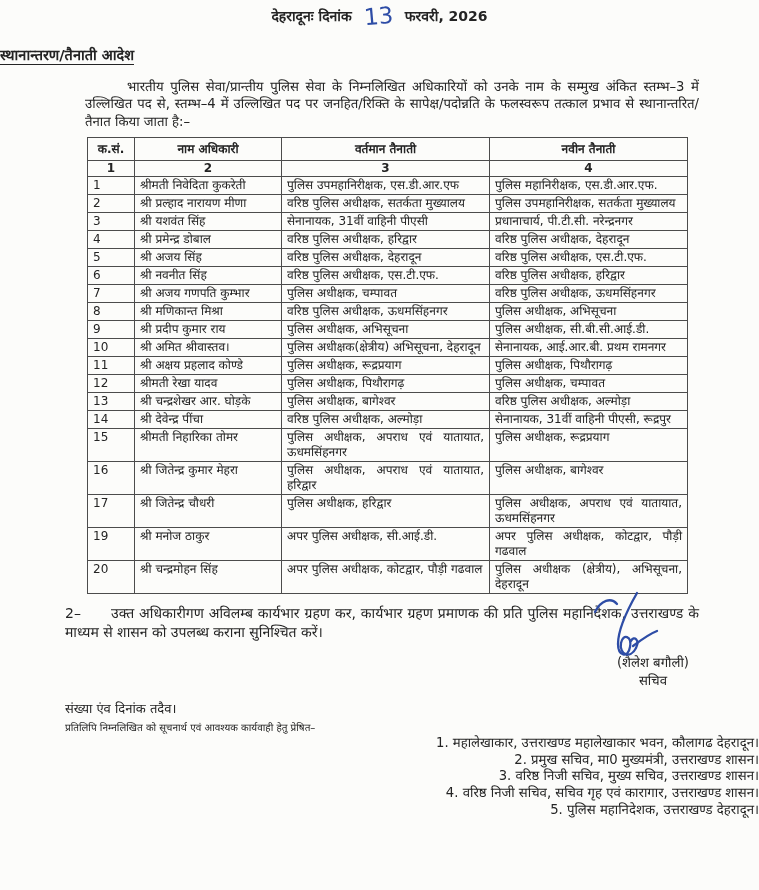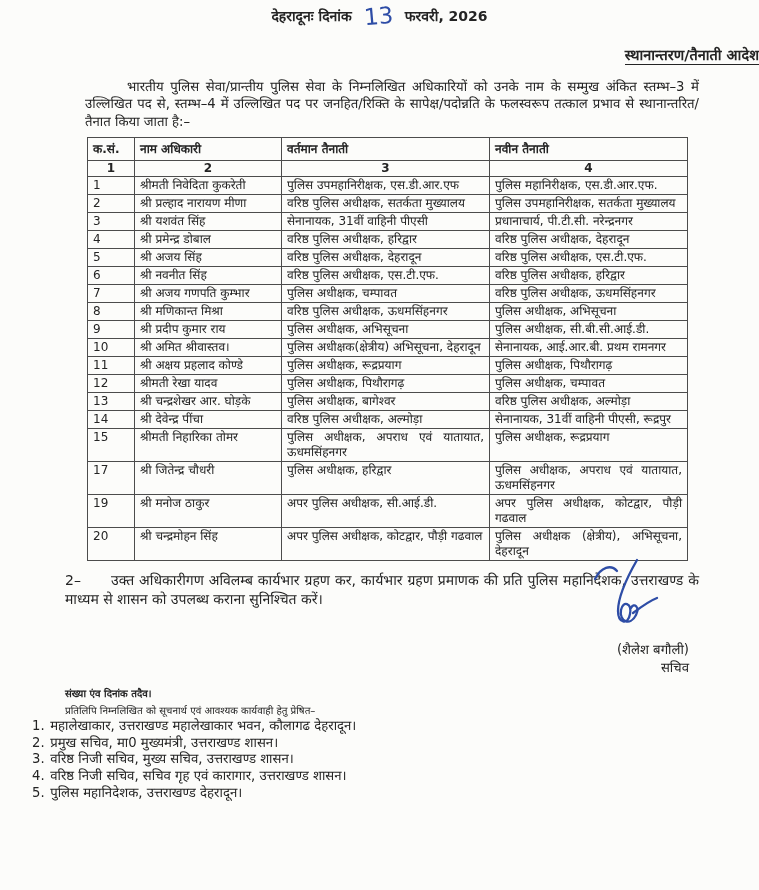--- a/index.html
+++ b/index.html
@@ -8,46 +8,46 @@
   .page {
     position:relative; width:759px; height:890px; margin:0 auto;
     background:#fcfcfa; color:#242424; overflow:hidden; padding-top:6px;
   }
   
   .date-line { text-align:center; font-size:14px; font-weight:bold; height:26px; }
   .hand-day {
     display:inline-block; color:#2e4da6; font-size:23px; font-weight:normal;
     transform:rotate(-5deg); margin:0 7px; position:relative; top:3px; line-height:14px;
   }
-  .order-title { text-align:right; font-size:14.5px; font-weight:bold; margin-top:12px; }
+  .order-title { text-align:left; font-size:14.5px; font-weight:bold; margin-top:12px; }
   .order-title span { border-bottom:1.5px solid #242424; padding-bottom:1px; }
   .intro {
     margin:14px 60px 7px 85px; font-size:13.2px; line-height:1.32;
     text-align:justify; text-indent:42px;
   }
   
   table.transfer { border-collapse:collapse; margin-left:87px; width:600px; table-layout:fixed; }
   table.transfer th, table.transfer td {
     border:1.4px solid #4c4c4c; font-size:12px; line-height:1.25;
     padding:1px 5px; vertical-align:top; overflow:hidden;
   }
-  table.transfer th { font-weight:bold; text-align:left; height:23px; vertical-align:middle; }
+  table.transfer th { font-weight:bold; text-align:center; height:23px; vertical-align:middle; }
   tr.colnum-row td { text-align:center; font-weight:bold; height:15px; padding:0 5px; }
   td.sn-cell { padding-left:7px; }
   td.posting-cell { text-align:justify; }
   
   .para2-wrap { position:relative; margin:10px 60px 0 65px; }
   .para2 { font-size:14px; line-height:1.32; text-align:justify; }
   .p2num { display:inline-block; width:46px; }
   .signature-svg { position:absolute; right:28px; top:-14px; z-index:2; pointer-events:none; }
   .sig-block-outer { text-align:right; margin:13px 70px 0 0; }
-  .sig-block { display:inline-block; text-align:right; font-size:13.2px; line-height:1.35;margin-top:20px; }
-  .sankhya { margin:9px 0 0 65px; font-size:10px; font-weight:bold; }
+  .sig-block { display:inline-block; text-align:center; font-size:13.2px; line-height:1.35; }
+  .sankhya { margin:9px 0 0 65px; font-size:13px; font-weight:normal; }
   .copy-line { margin:3px 0 1px 65px; font-size:10px; }
-  .copy-list { margin-left:32px; font-size:13.2px; line-height:1.27; }
+  .copy-list { margin-left:65px; font-size:13.2px; line-height:1.27;text-align:right; }
   .copy-item .num { display:inline-block; min-width:14px; }
 </style>
 </head>
 <body>
 
 <div class="page">
 
   <div class="date-line">
     <span>देहरादूनः दिनांक</span>
     <span class="hand-day">13</span>
@@ -166,20 +166,26 @@
           <td class="posting-cell">वरिष्ठ पुलिस अधीक्षक, अल्मोड़ा</td>
           <td class="posting-cell">सेनानायक, 31वीं वाहिनी पीएसी, रूद्रपुर</td>
         </tr>
         <tr>
           <td class="sn-cell">15</td>
           <td class="name-cell">श्रीमती निहारिका तोमर</td>
           <td class="posting-cell">पुलिस अधीक्षक, अपराध एवं यातायात, ऊधमसिंहनगर</td>
           <td class="posting-cell">पुलिस अधीक्षक, रूद्रप्रयाग</td>
         </tr>
         <tr>
+          <td class="sn-cell">16</td>
+          <td class="name-cell">श्री जितेन्द्र कुमार मेहरा</td>
+          <td class="posting-cell">पुलिस अधीक्षक, अपराध एवं यातायात, हरिद्वार</td>
+          <td class="posting-cell">पुलिस अधीक्षक, बागेश्वर</td>
+        </tr>
+        <tr>
           <td class="sn-cell">17</td>
           <td class="name-cell">श्री जितेन्द्र चौधरी</td>
           <td class="posting-cell">पुलिस अधीक्षक, हरिद्वार</td>
           <td class="posting-cell">पुलिस अधीक्षक, अपराध एवं यातायात, ऊधमसिंहनगर</td>
         </tr>
         <tr>
           <td class="sn-cell">19</td>
           <td class="name-cell">श्री मनोज ठाकुर</td>
           <td class="posting-cell">अपर पुलिस अधीक्षक, सी.आई.डी.</td>
           <td class="posting-cell">अपर पुलिस अधीक्षक, कोटद्वार, पौड़ी गढवाल</td>

